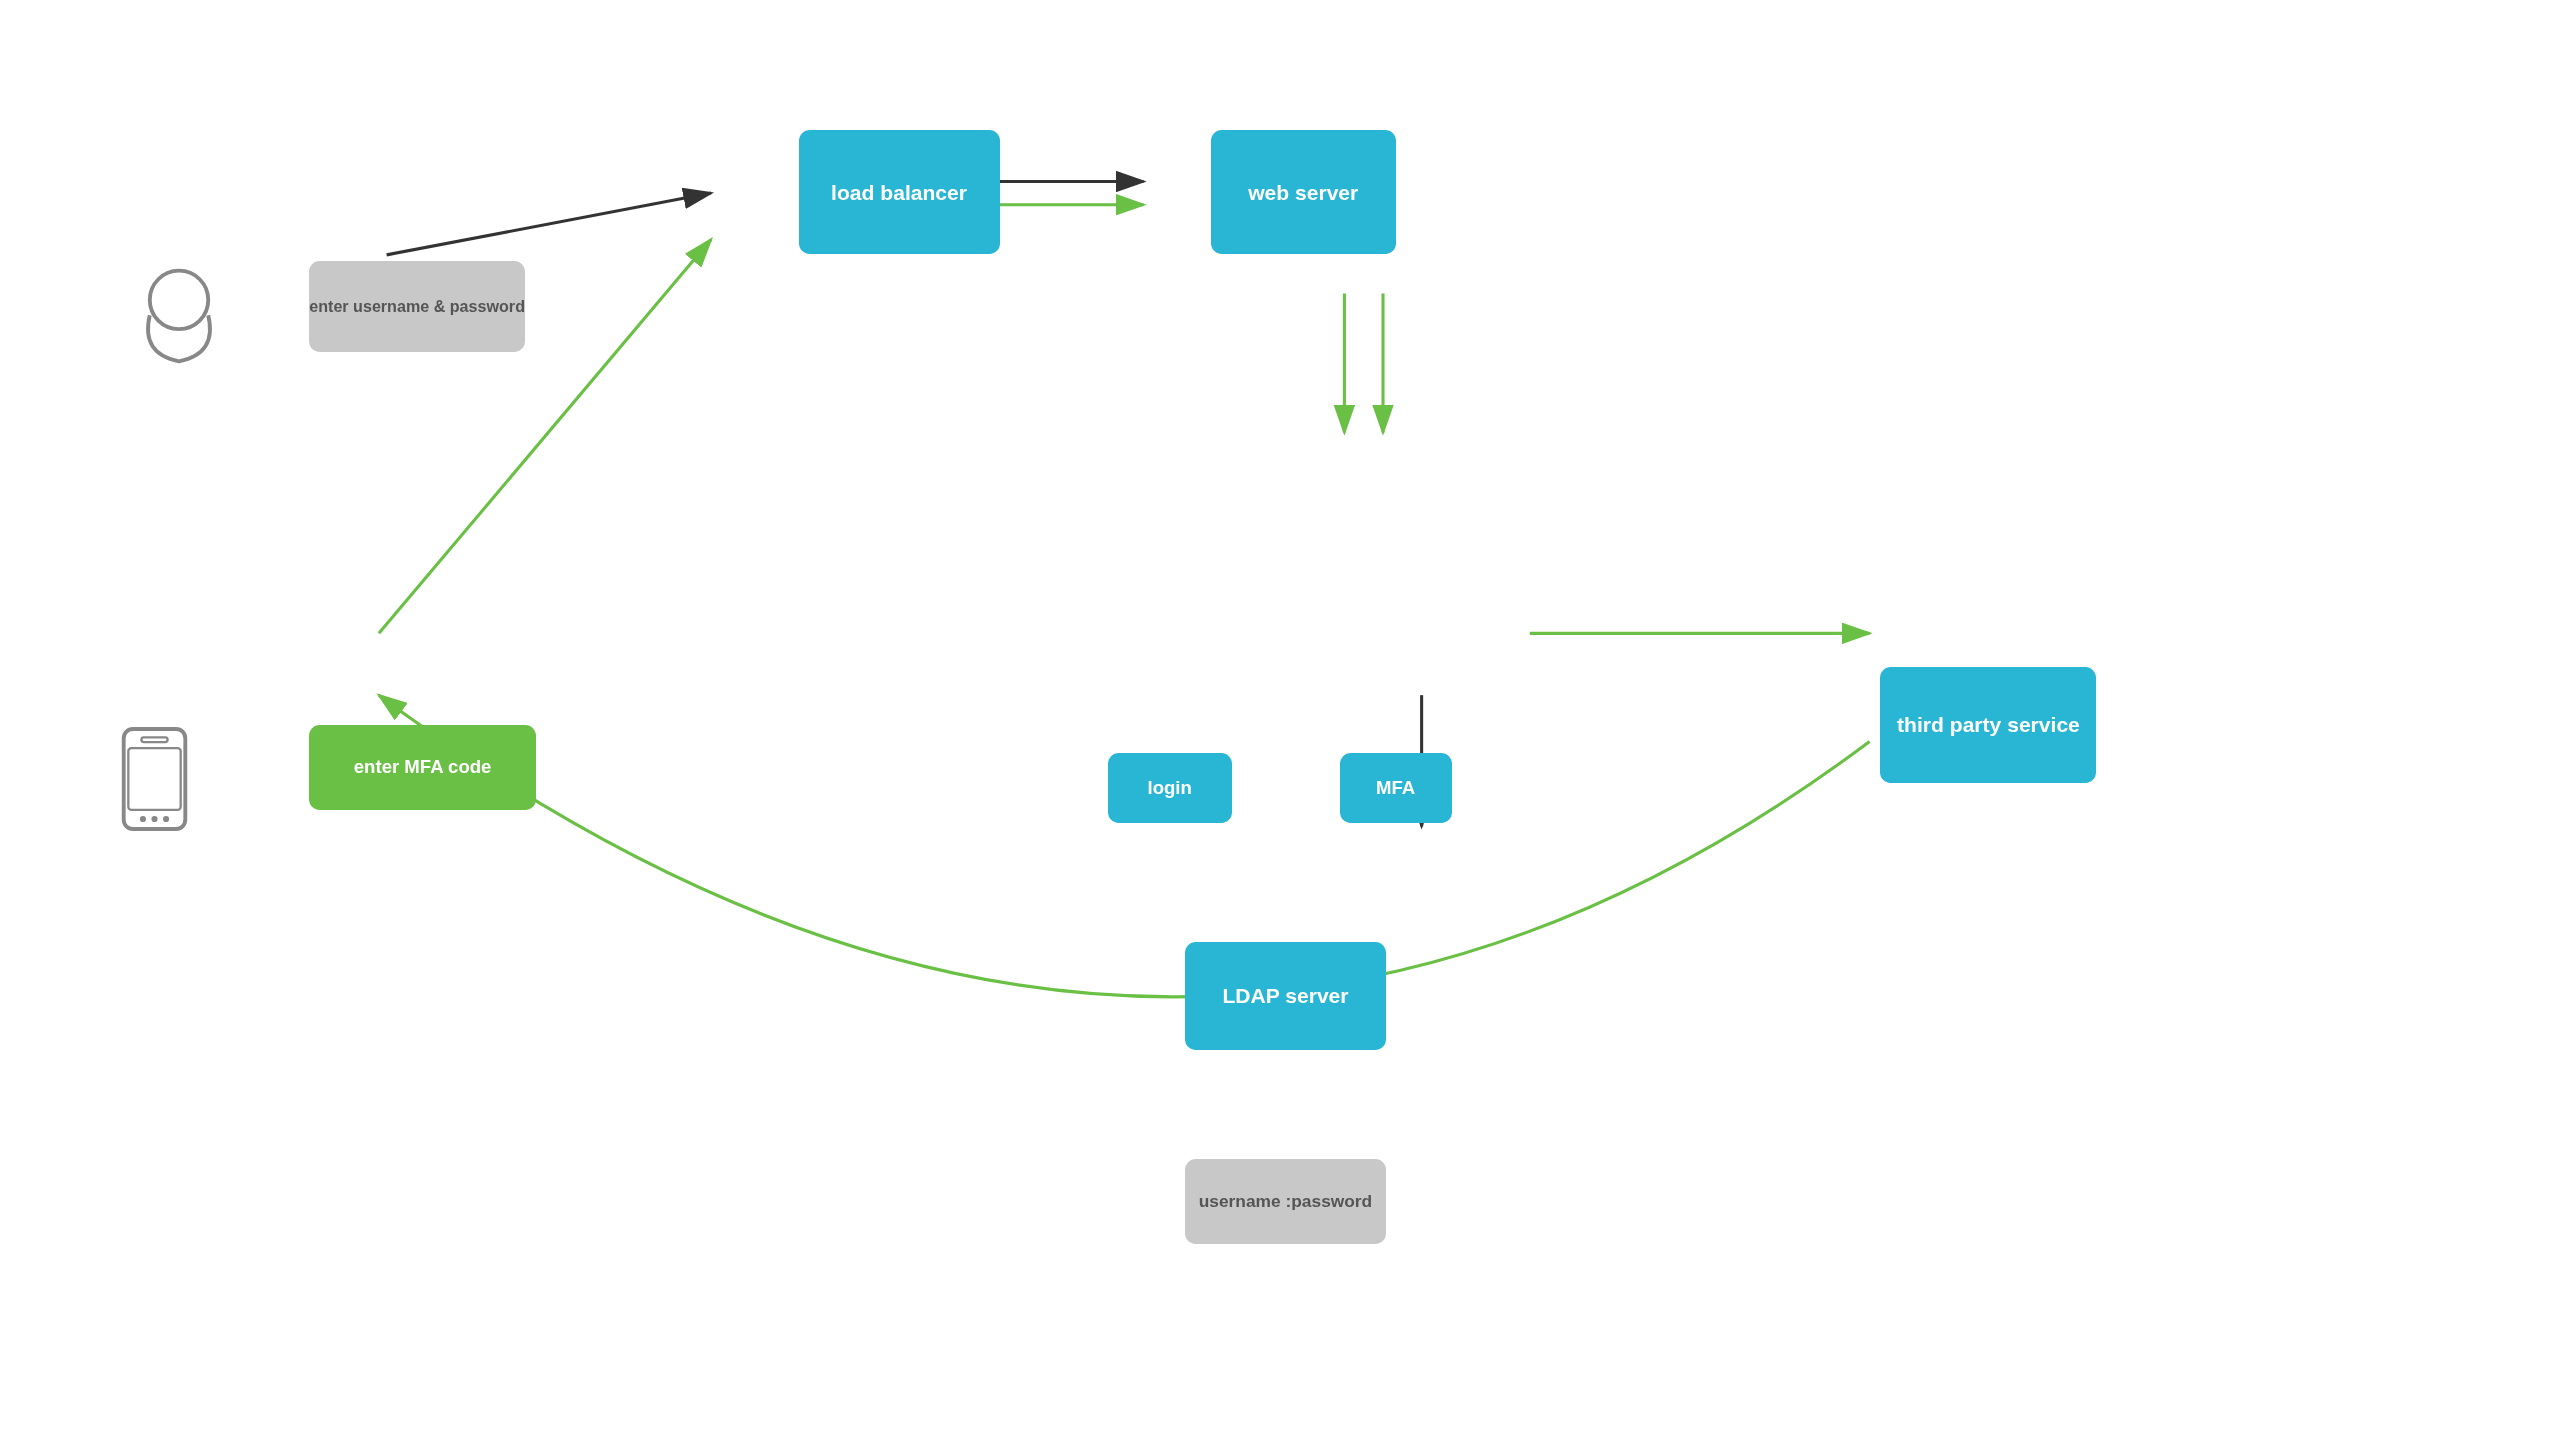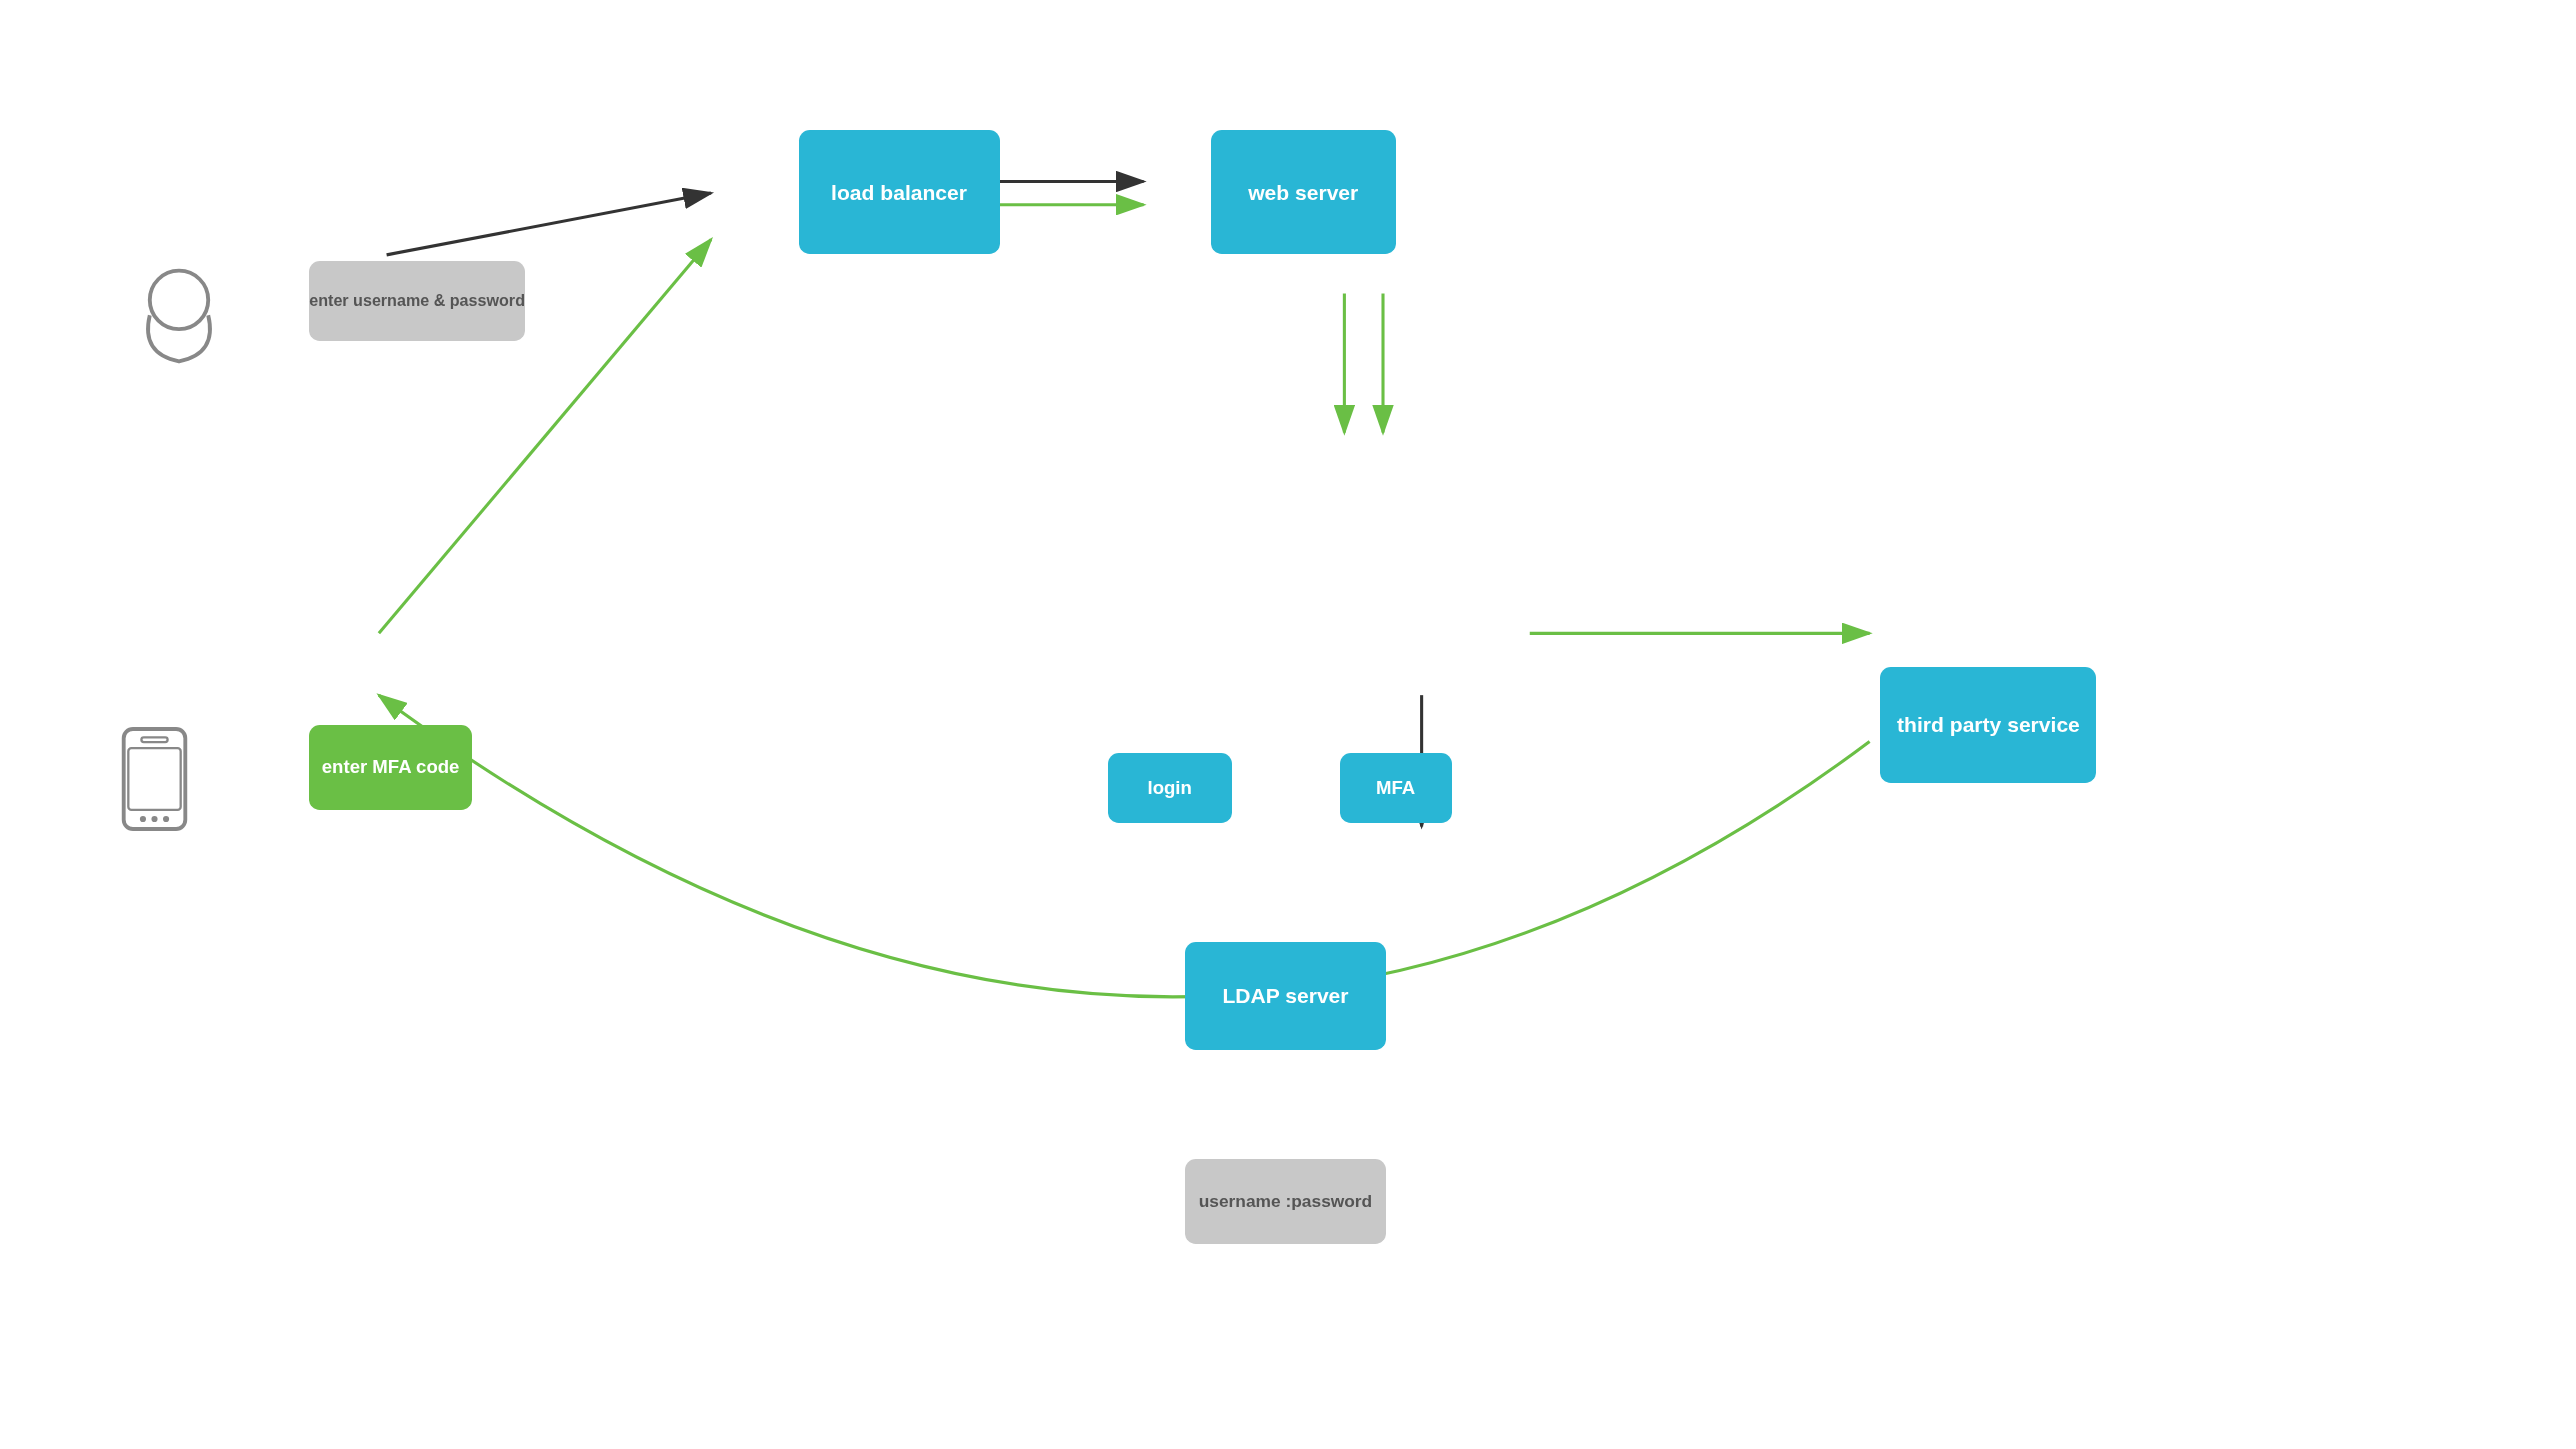--- a/index.html
+++ b/index.html
@@ -97,39 +97,39 @@
 
   <div class="person-icon" style="left:5%;top:18%;width:100px;height:124px;">
     <svg viewBox="0 0 130 160" width="100" height="124">
 
       <circle cx="65" cy="50" r="38" fill="none" stroke="#888" stroke-width="5"></circle>
 
       <path d="M 27 70 Q 15 120 65 130 Q 115 120 103 70" fill="none" stroke="#888" stroke-width="5"></path>
     </svg>
   </div>
 
-  <div class="box box-gray" style="left:12%;top:18%;width:216px;height:80px;font-size:1.3rem;">enter username
+  <div class="box box-gray" style="left:12%;top:18%;width:216px;height:91px;font-size:1.3rem;">enter username
 &amp; password</div>
 
   <div class="phone-icon" style="left:4.5%;top:50%;width:77px;height:108px;">
     <svg viewBox="0 0 100 140" width="77" height="108">
 
       <rect x="10" y="5" width="80" height="130" rx="12" ry="12" fill="none" stroke="#888" stroke-width="5"></rect>
 
       <rect x="33" y="16" width="34" height="6" rx="3" fill="none" stroke="#888" stroke-width="3"></rect>
 
       <rect x="16" y="30" width="68" height="80" rx="4" fill="none" stroke="#888" stroke-width="3"></rect>
 
       <circle cx="35" cy="122" r="4" fill="#888"></circle>
       <circle cx="50" cy="122" r="4" fill="#888"></circle>
       <circle cx="65" cy="122" r="4" fill="#888"></circle>
     </svg>
   </div>
 
-  <div class="box box-green" style="left:12%;top:50%;width:163px;height:85px;font-size:1.5rem;text-align:right;">enter
+  <div class="box box-green" style="left:12%;top:50%;width:227px;height:85px;font-size:1.5rem;text-align:right;">enter
 MFA code</div>
 
   <div class="box box-blue" style="left:31%;top:9%;width:201px;height:124px;font-size:1.7rem;">load
 balancer</div>
 
   <div class="box box-blue" style="left:47%;top:9%;width:185px;height:124px;font-size:1.7rem;text-align:right;">web
 server</div>
 
 
   <div class="box box-blue" style="left:43%;top:52%;width:124px;height:70px;font-size:1.5rem;">login</div>

